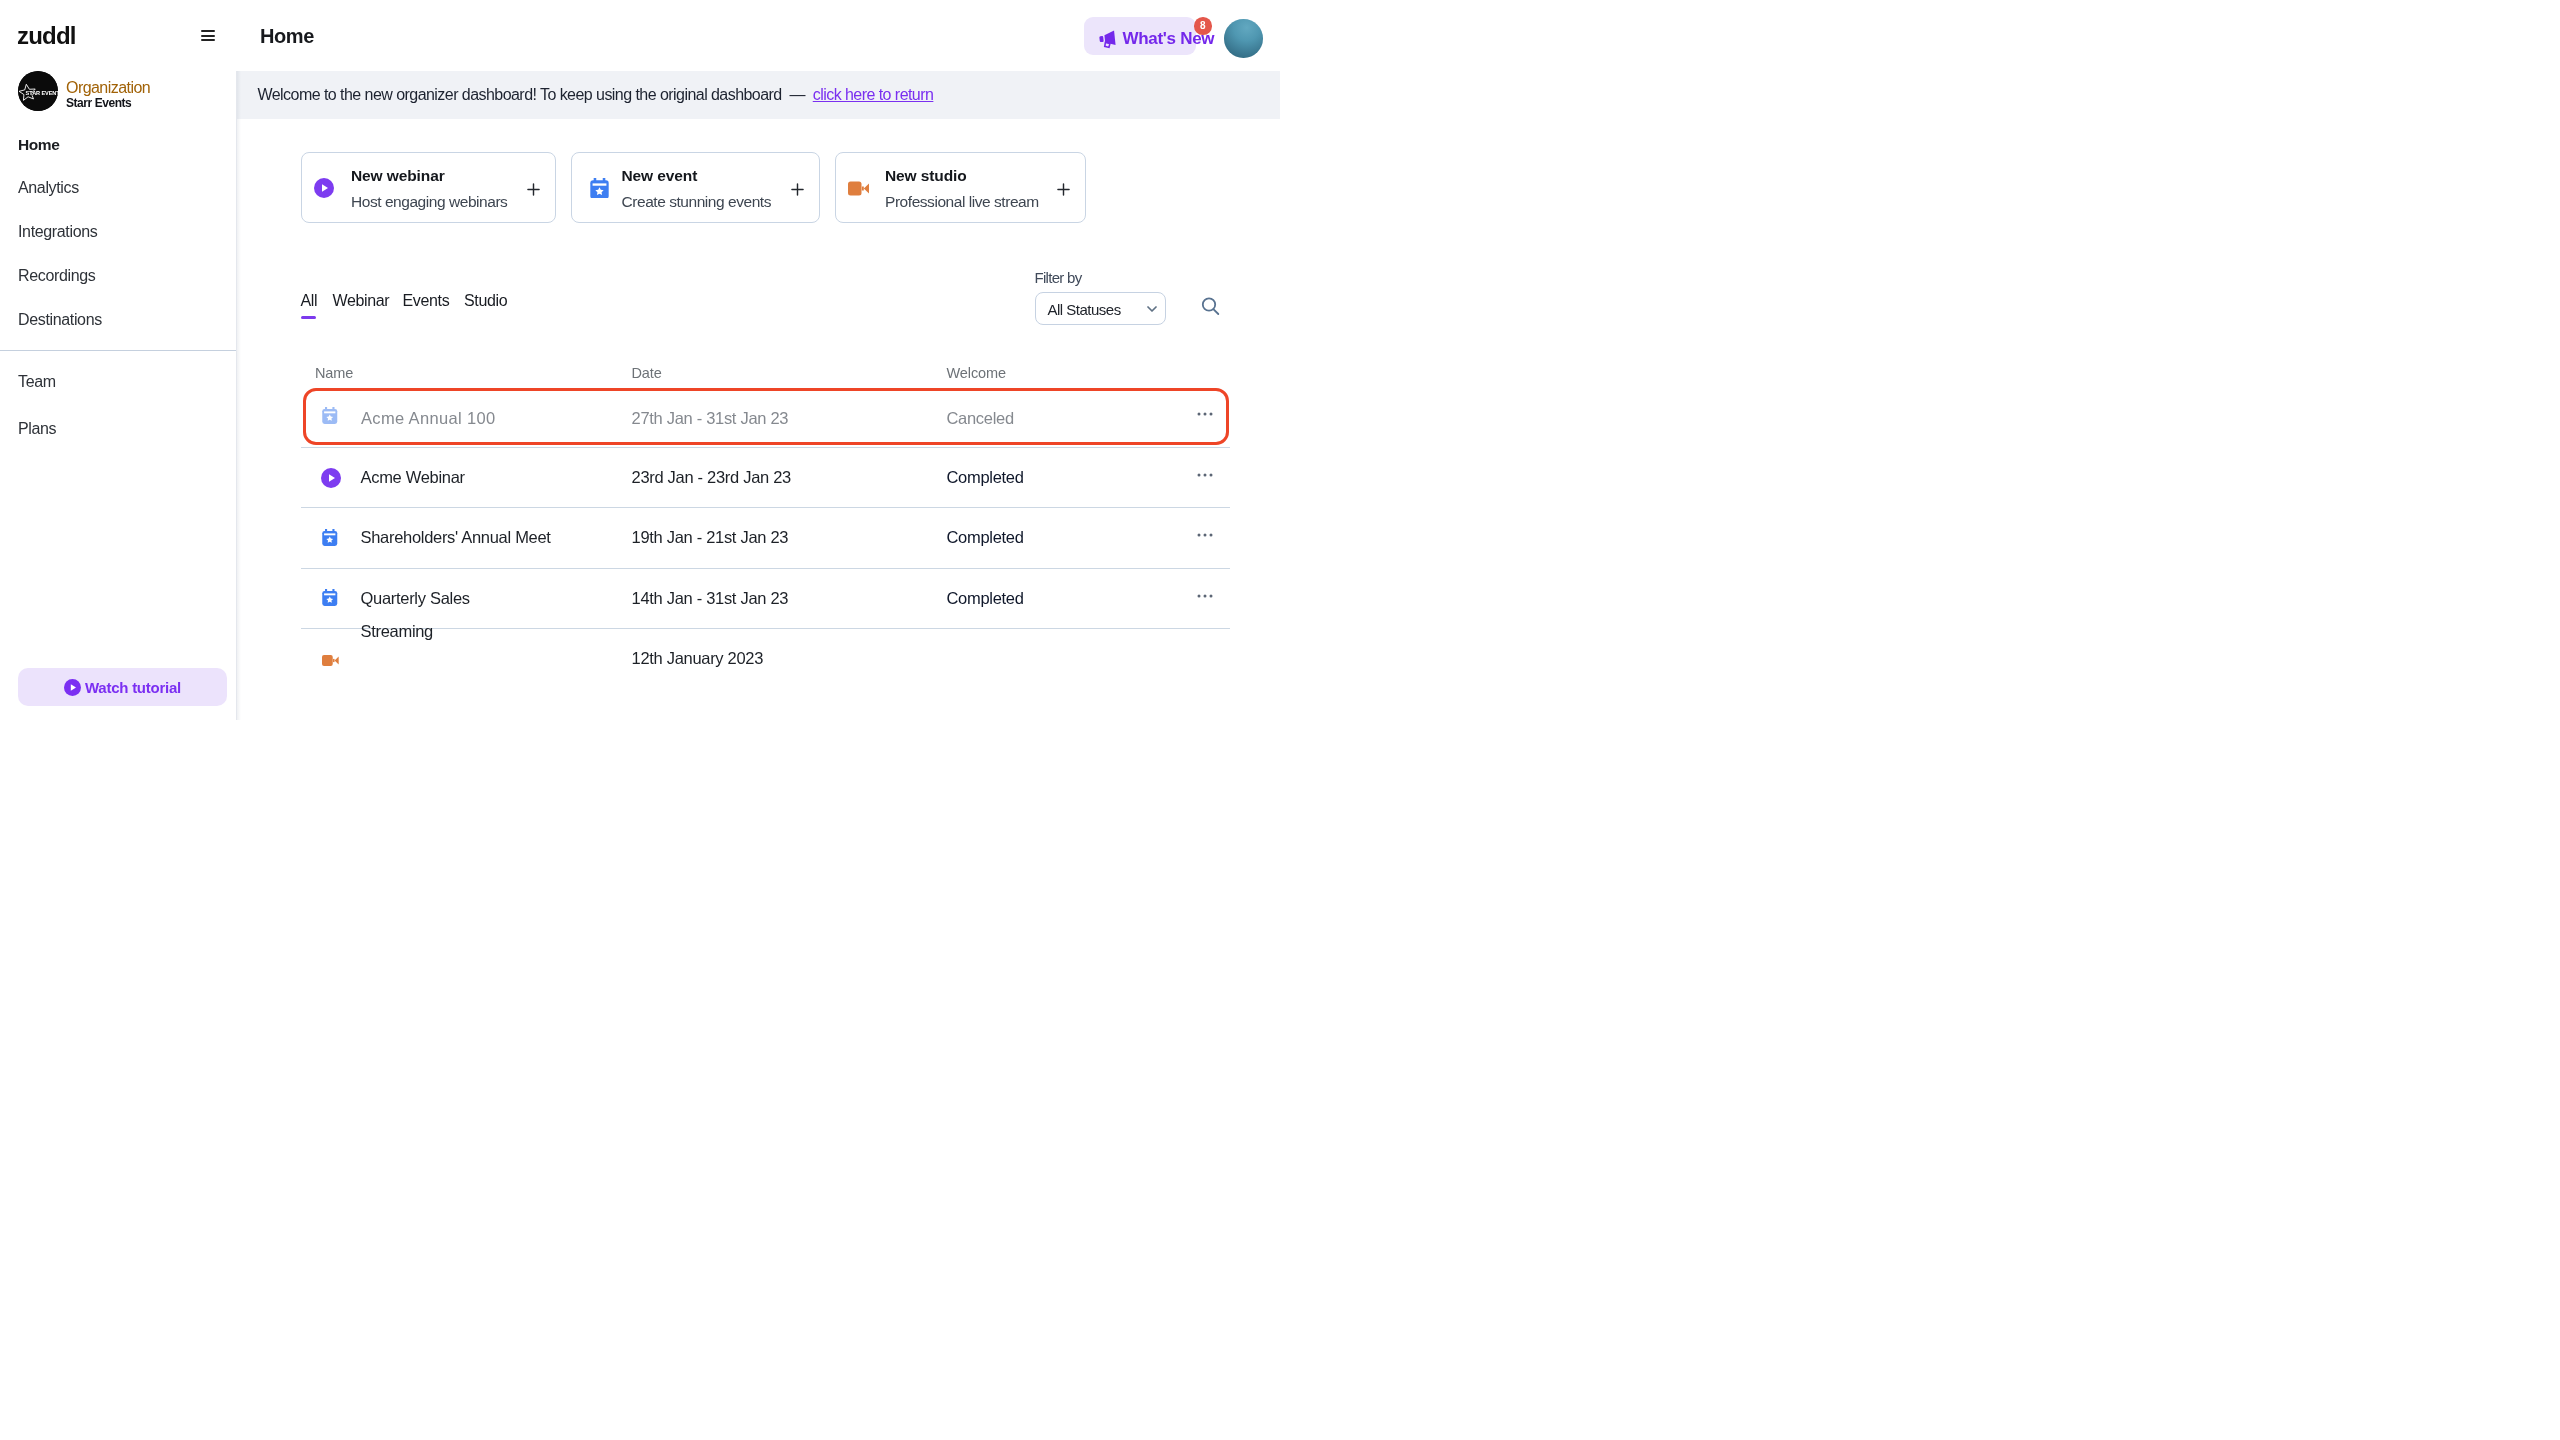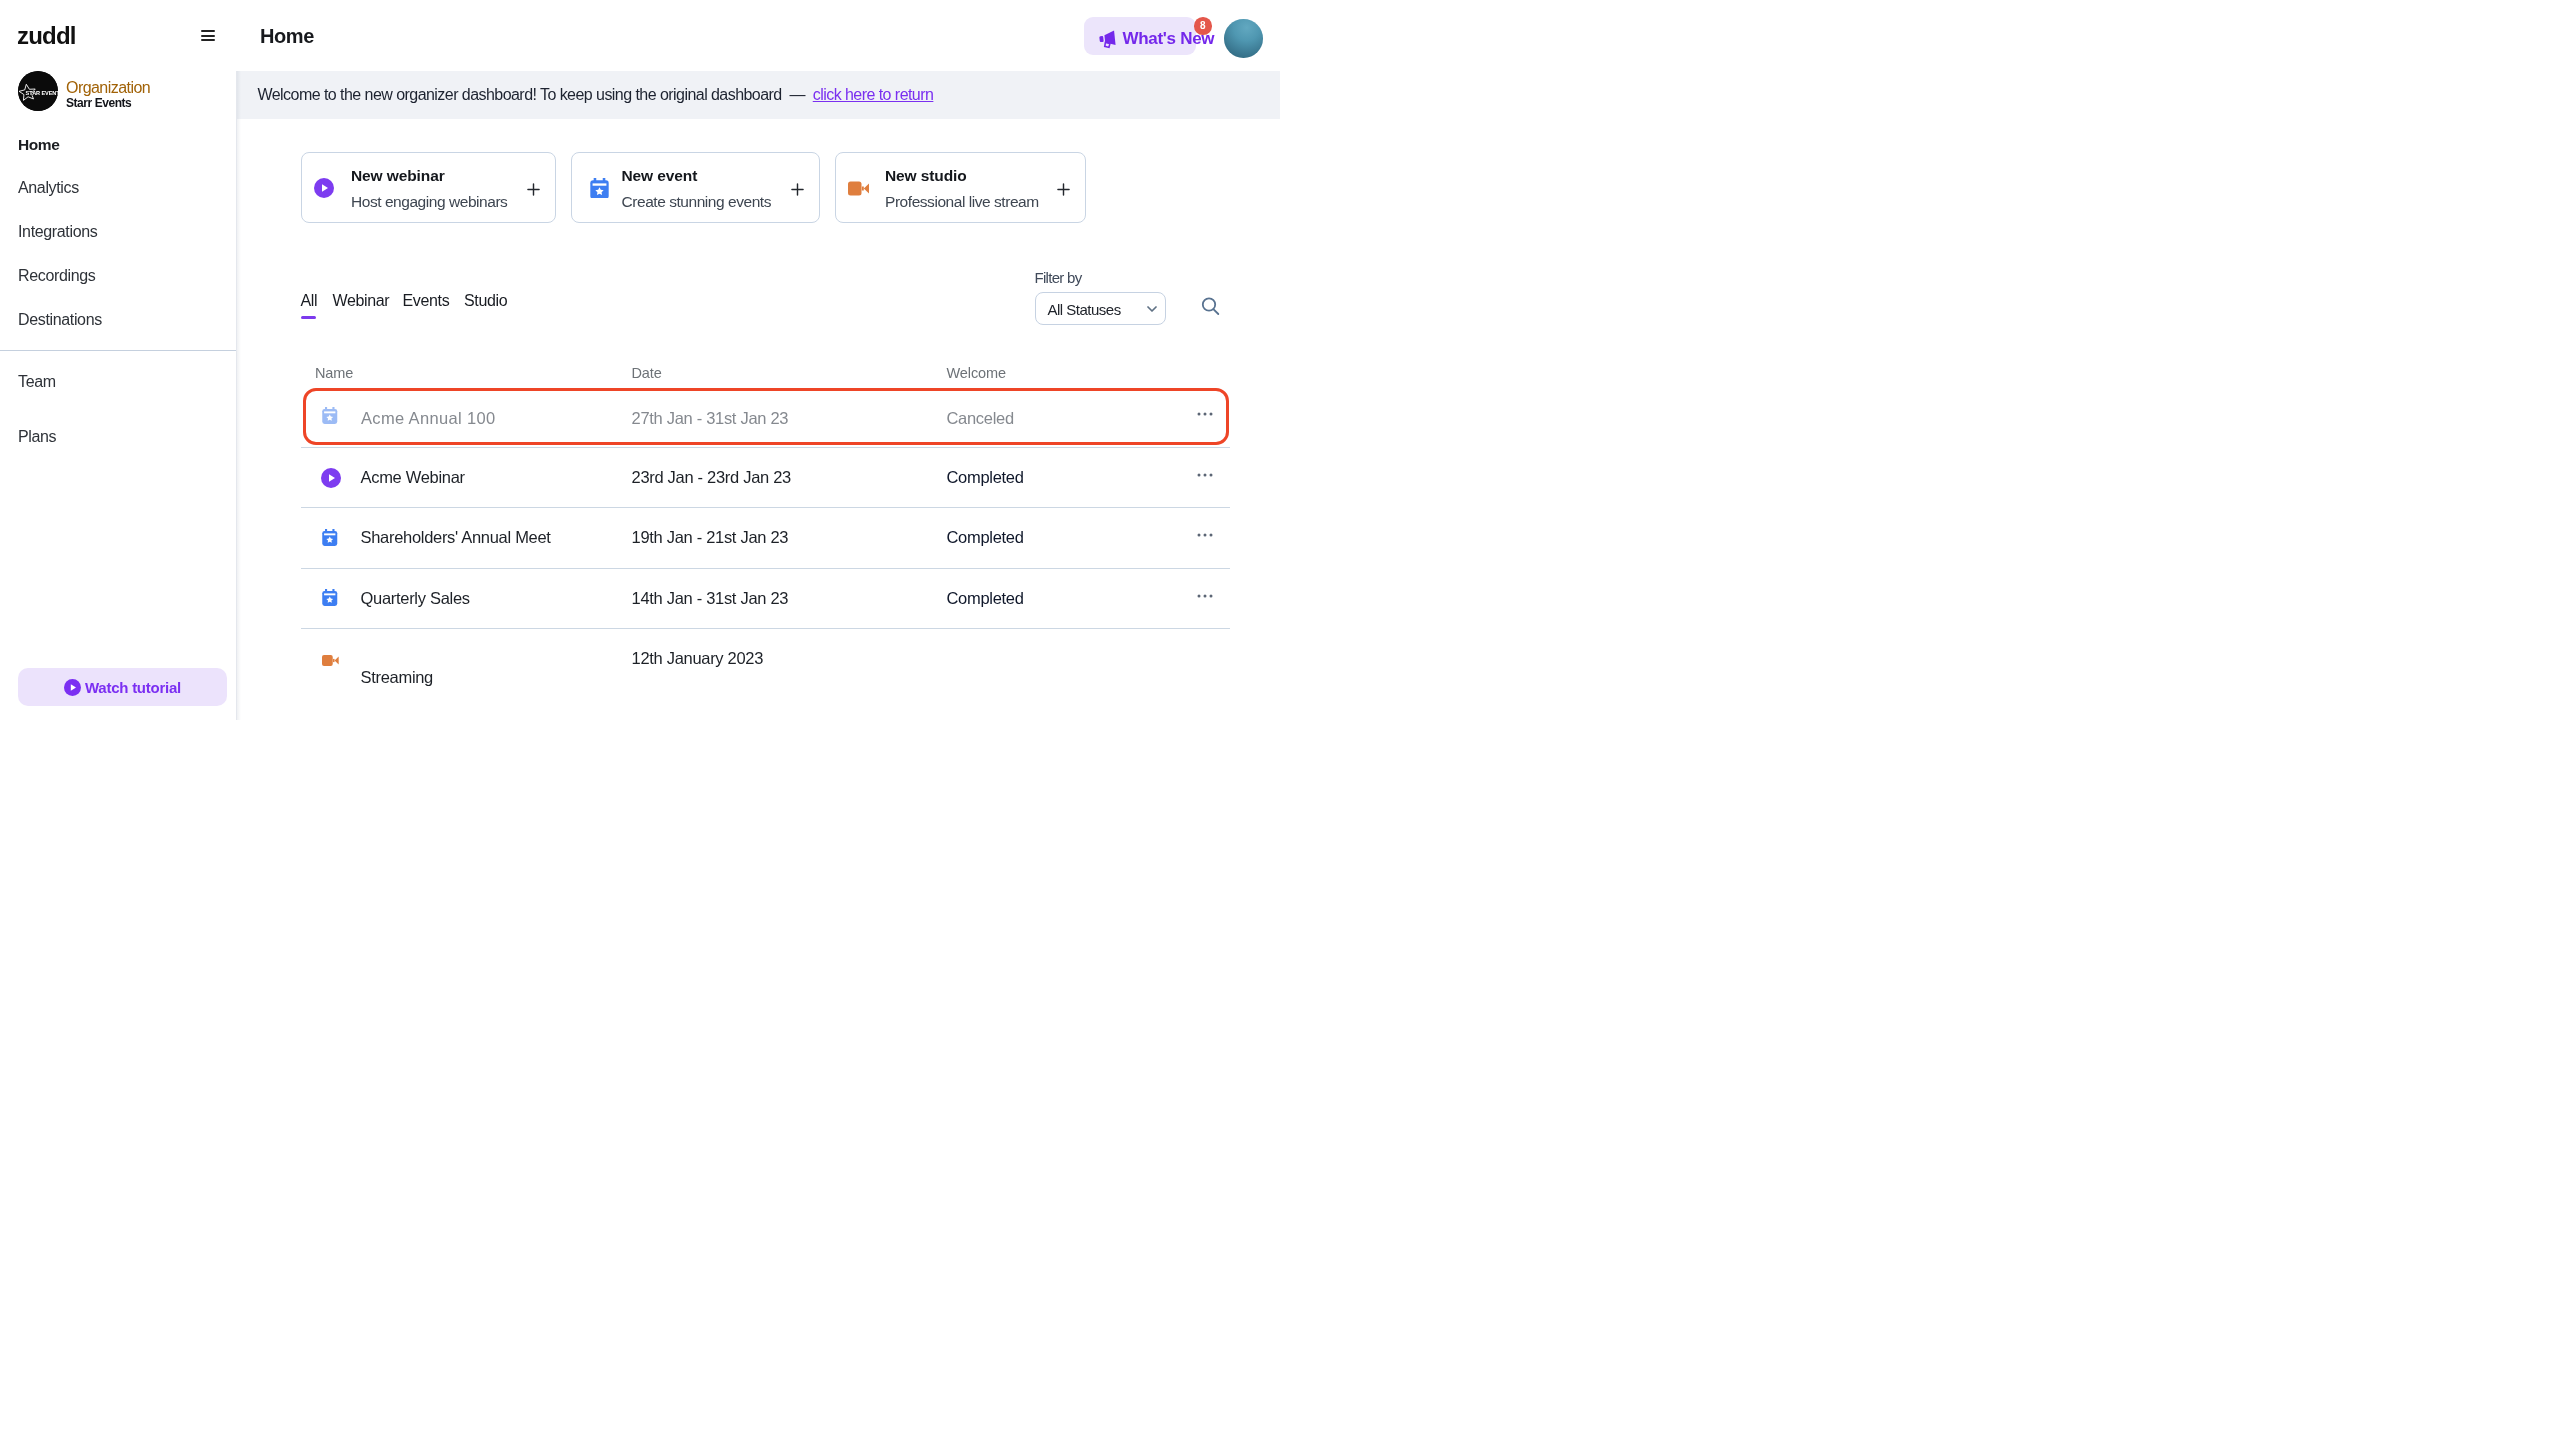--- a/index.html
+++ b/index.html
@@ -17,21 +17,21 @@
 #orglab { position:absolute; left:66px; top:78.5px; font-size:16px; letter-spacing:-0.55px; color:#a16207; }
 #orgname { position:absolute; left:66px; top:95.8px; font-size:12px; font-weight:700; letter-spacing:-0.45px; color:#121419; }
 .nav { position:absolute; left:18px; font-size:16px; letter-spacing:-0.35px; color:#2e3238; }
 #nav-home { top:136px; font-size:15.5px; font-weight:700; letter-spacing:-0.4px; color:#1b1d21; }
 #nav-analytics { top:178.5px; }
 #nav-integrations { top:222.5px;text-align:right; }
 #nav-recordings { top:266.5px; }
 #nav-destinations { top:310.5px; }
 #sidediv { position:absolute; left:0; top:350px; width:236px; height:1px; background:#c5d0de; }
 #nav-team { top:372.5px; }
-#nav-plans { top:419.5px;margin-top:8px; }
+#nav-plans { top:419.5px; }
 #tutbtn { position:absolute; left:18px; top:668px; width:209px; height:38px; background:#ece3fc; border-radius:10px; display:flex; align-items:center; justify-content:center; gap:4px; }
 #tutbtn span { font-size:15px; font-weight:700; letter-spacing:-0.25px; color:#7b2ff2; }
 
 
 #title { position:absolute; left:260px; top:25px; font-size:20px; font-weight:700; letter-spacing:-0.4px; color:#17191d; }
 #wnbtn { position:absolute; left:1084px; top:17px; width:112px; height:38px; background:#ece5fb; border-radius:9px; display:flex; align-items:center; justify-content:flex-start; padding-left:12.5px; padding-top:5.5px; gap:5px; }
 #wnbtn svg { flex:none; }
 #wnbtn span { font-size:17px; font-weight:700; letter-spacing:-0.3px; color:#7428eb; white-space:nowrap; }
 #wnbadge { position:absolute; left:1194px; top:17px; width:17.5px; height:17.5px; border-radius:50%; background:#e4574b; color:#fff; font-size:10px; font-weight:700; display:flex; align-items:center; justify-content:center; z-index:3; }
 #avatar { position:absolute; left:1224px; top:19px; width:38.5px; height:38.5px; border-radius:50%; background:radial-gradient(circle at 58% 22%, #62a8c0 0%, #4f97b1 35%, #3a7790 70%, #2b6075 100%); }
@@ -260,14 +260,14 @@
     <circle cx="2" cy="2" r="1.5" fill="#5c6675"></circle>
     <circle cx="8" cy="2" r="1.5" fill="#5c6675"></circle>
     <circle cx="14" cy="2" r="1.5" fill="#5c6675"></circle>
   </svg>
 
 <div class="abs" style="left:321.5px;top:652.5px"><svg width="17.5" height="13" viewBox="0 0 22 15">
       <rect x="0" y="0.5" width="13.5" height="14" rx="2.5" fill="#df7e3e"></rect>
       <path d="M13.8 5.5 h2 v4 h-2z" fill="#df7e3e"></path>
       <path d="M15.8 7.5 L21 2.5 V12.5 Z" fill="#df7e3e"></path>
     </svg></div>
-<div class="rowtxt" style="left:360.5px;top:668px">Streaming</div>
+<div class="rowtxt" style="left:360.5px;top:622px">Streaming</div>
 <div class="rowtxt" style="left:631.5px;top:649.2px">12th January 2023</div>
 
 </body></html>

